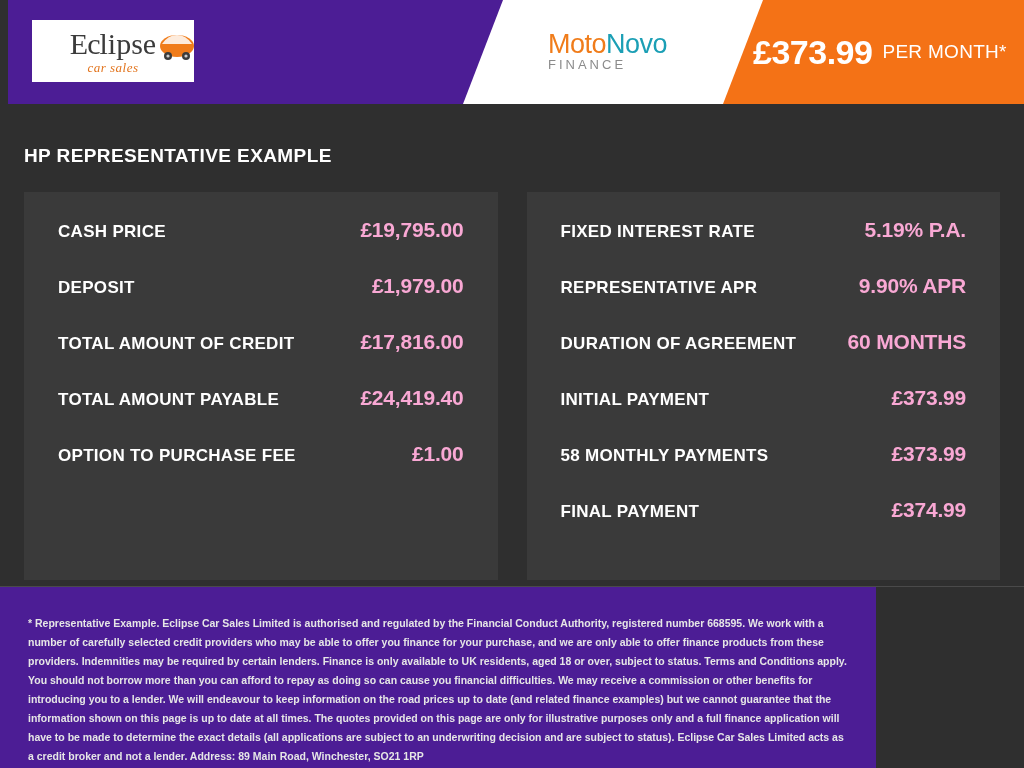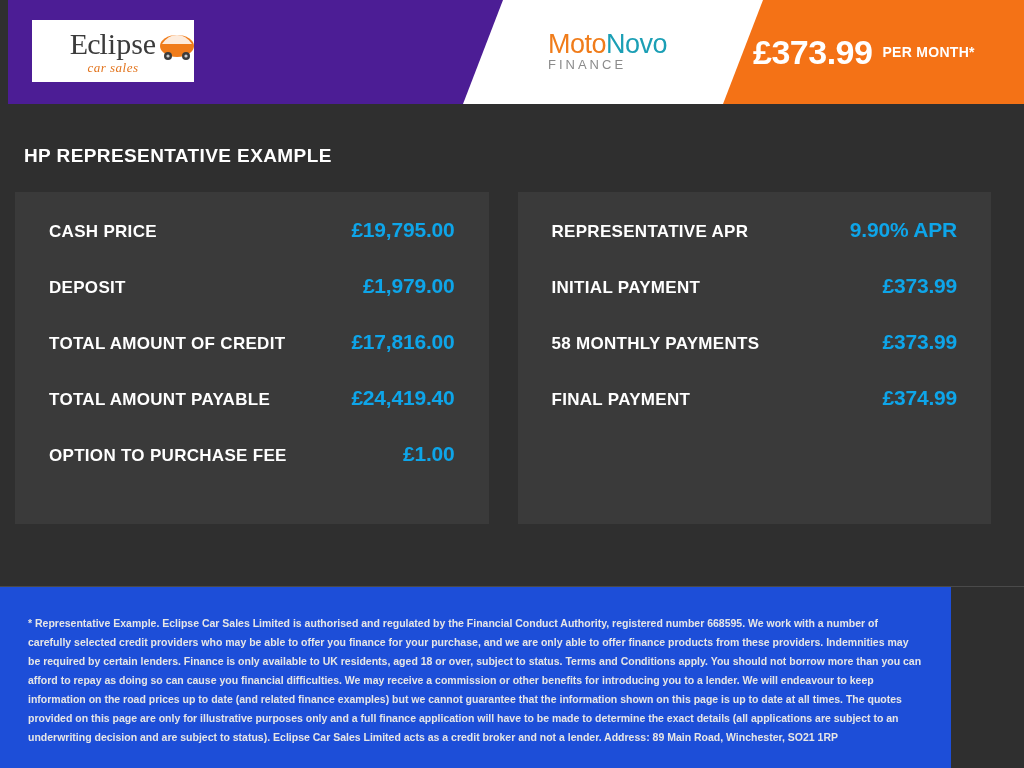--- a/index.html
+++ b/index.html
@@ -110,41 +110,41 @@
     align-items: center;
   }
   .price {
     font-family: "Liberation Sans", sans-serif;
     font-weight: bold;
     font-size: 34px;
     color: #ffffff;
     letter-spacing: -0.5px;
   }
   .price-per {
-    font-weight: bold;
-    font-size: 14px;
+    font-weight: normal;
+    font-size: 19px;
     color: #ffffff;
     margin-left: 10px;
     letter-spacing: 0.3px;
   }
 
   
   .section-title {
     position: absolute;
     top: 145px; left: 24px;
     font-size: 19px;
     font-weight: bold;
     color: #ffffff;
     letter-spacing: 0.4px;
   }
 
   
   .cards {
     position: absolute;
-    top: 192px; left: 15px;
+    top: 192px; left: 24px;
     width: 976px;
     display: flex;
     gap: 29px;
   }
   .card {
     width: 476px;
     background: #3a3a3a;
     padding: 26px 34px 26px 34px;
   }
   .row {
@@ -156,38 +156,38 @@
   .row .label {
     font-size: 17px;
     font-weight: bold;
     color: #ffffff;
     letter-spacing: 0.3px;
     white-space: nowrap;
   }
   .row .value {
     font-size: 21px;
     font-weight: bold;
-    color: #0ea5e9;
+    color: #f9a8d4;
     letter-spacing: -0.2px;
     white-space: nowrap;
     text-align: left;
   }
 
   
   .footer-sep {
     position: absolute;
     left: 0; top: 586px;
     width: 1024px; height: 1px;
     background: #4a4a4a;
   }
   .footer {
     position: absolute;
     left: 0; top: 587px;
-    width: 951px; height: 181px;
-    background: #1d4ed8;
+    width: 876px; height: 181px;
+    background: #4c1d95;
     padding: 27px 28px 0 28px;
   }
   .footer p {
     font-size: 10.5px;
     line-height: 19px;
     color: #e6e6e6;
     font-weight: bold;
     text-align: left;
   }
 </style>
@@ -250,22 +250,30 @@
         <span class="value">£24,419.40</span>
       </div>
       <div class="row">
         <span class="label">OPTION TO PURCHASE FEE</span>
         <span class="value">£1.00</span>
       </div>
     </div>
 
     <div class="card">
       <div class="row">
+        <span class="label">FIXED INTEREST RATE</span>
+        <span class="value">5.19% P.A.</span>
+      </div>
+      <div class="row">
         <span class="label">REPRESENTATIVE APR</span>
         <span class="value">9.90% APR</span>
+      </div>
+      <div class="row">
+        <span class="label">DURATION OF AGREEMENT</span>
+        <span class="value">60 MONTHS</span>
       </div>
       <div class="row">
         <span class="label">INITIAL PAYMENT</span>
         <span class="value">£373.99</span>
       </div>
       <div class="row">
         <span class="label">58 MONTHLY PAYMENTS</span>
         <span class="value">£373.99</span>
       </div>
       <div class="row">

